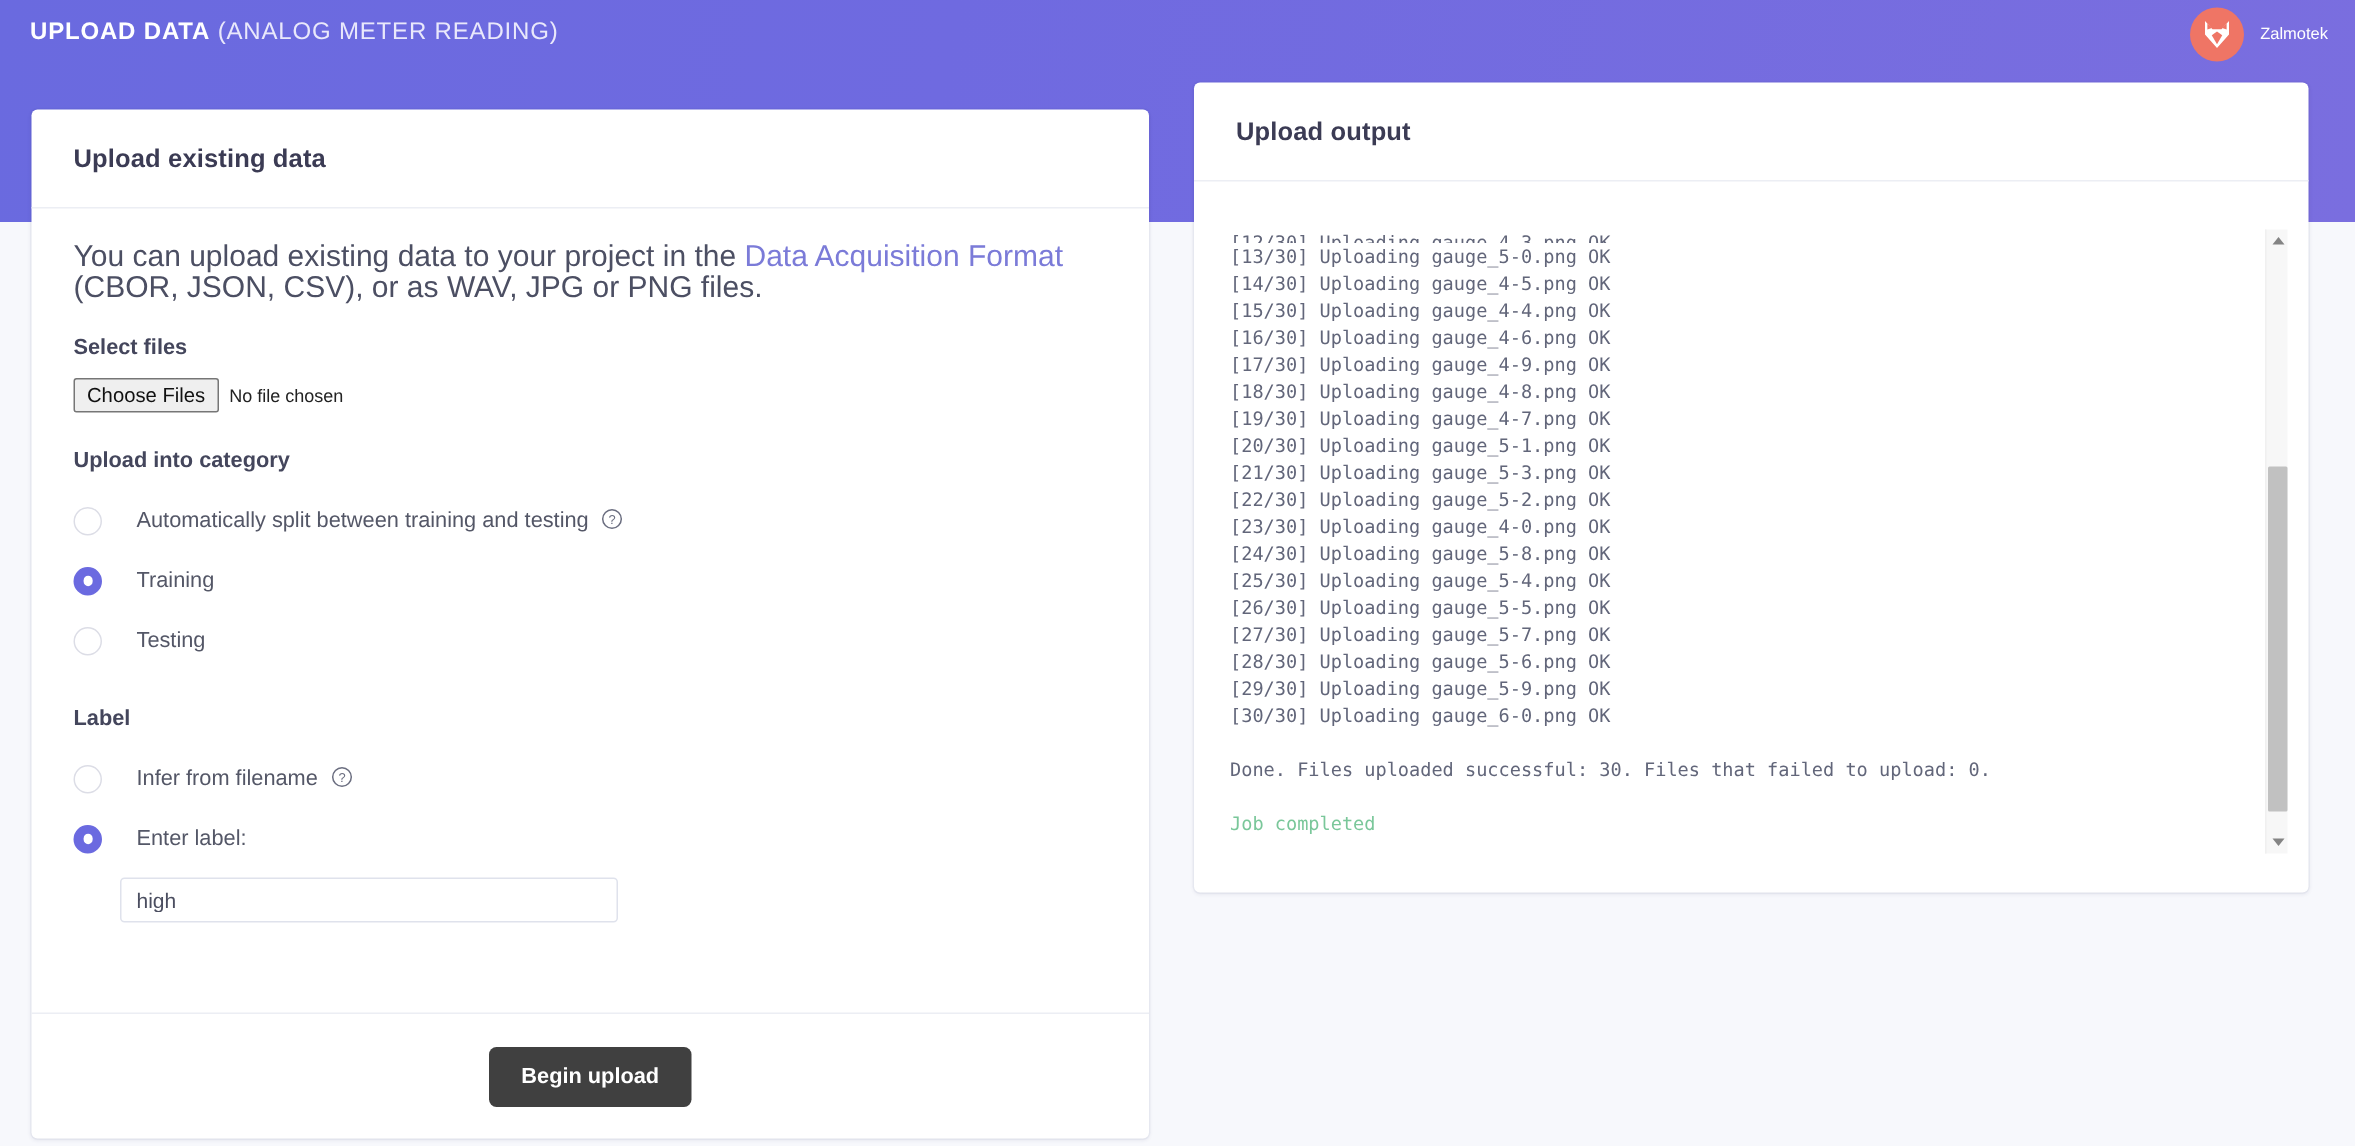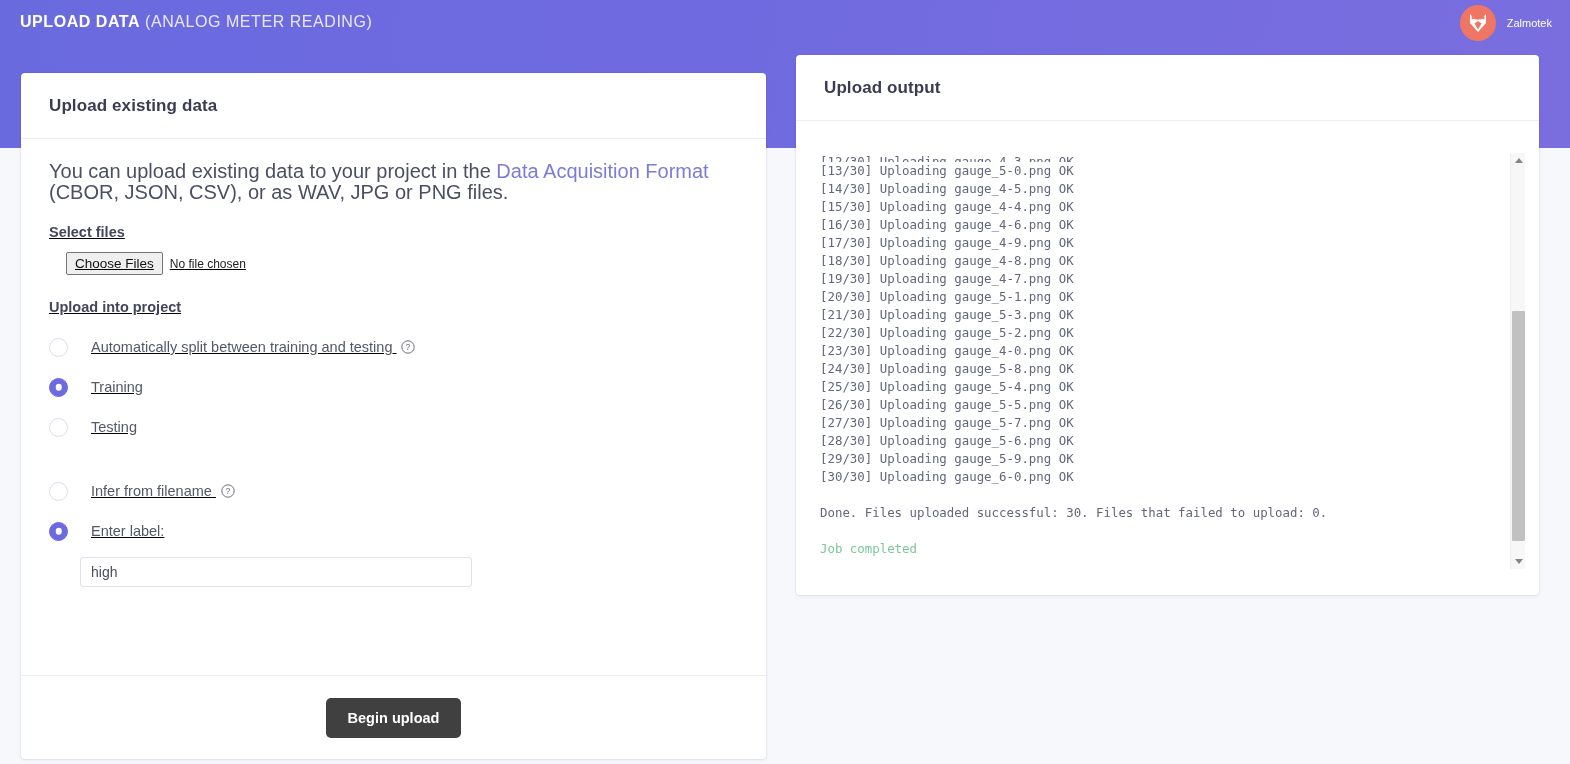--- a/index.html
+++ b/index.html
@@ -62,24 +62,24 @@
   .desc {
     font-size: 20px; color: #4c4f63; line-height: 21px;
     max-width: 690px; margin-bottom: 21px;
   }
   .desc a { color: #7b7bd8; text-decoration: none; }
 
   .field-label {
     font-size: 14.5px; font-weight: 700; color: #44465c;
     margin-bottom: 12px;
   }
-  .group { margin-bottom: 24px; text-decoration: underline; }
-
-  
-  .file-row { display: flex; align-items: center; gap: 7px; margin-bottom: 4px; margin-left: 17px; }
+  .group { margin-bottom: 24px; }
+
+  
+  .file-row { display: flex; align-items: center; gap: 7px; margin-bottom: 4px; }
   .file-btn {
     font-family: "Liberation Sans", sans-serif;
     font-size: 13.5px; color: #111;
     background: #efefef;
     border: 1px solid #767676; border-radius: 2px;
     padding: 2px 8px; line-height: 17px;
   }
   .file-none { font-size: 12px; color: #222; }
 
   
@@ -96,21 +96,21 @@
     background: #fff; transform: translate(-50%, -50%);
   }
   .radio-label { font-size: 14.5px; color: #545767; }
   .help-icon {
     display: inline-flex; align-items: center; justify-content: center;
     width: 14px; height: 14px; margin-left: 5px; vertical-align: -2px;
   }
 
   .label-input {
     margin-left: 31px; margin-top: 6px;
-    width: 392px; height: 30px;
+    width: 332px; height: 30px;
     border: 1px solid #dfe2ec; border-radius: 3px;
     padding: 0 10px; font-size: 14px; color: #4b4e60;
     font-family: "Liberation Sans", sans-serif;
     background: #fff; outline: none;
   }
 
   .card-footer {
     position: absolute; left: 0; right: 0; bottom: 0;
     height: 84px; border-top: 1px solid #eceef4;
     display: flex; align-items: center; justify-content: center;
@@ -204,21 +204,21 @@
 
       <div class="group">
         <div class="field-label">Select files</div>
         <div class="file-row">
           <button class="file-btn">Choose Files</button>
           <span class="file-none">No file chosen</span>
         </div>
       </div>
 
       <div class="group">
-        <div class="field-label">Upload into project</div>
+        <div class="field-label">Upload into category</div>
 
         <div class="radio-row">
           <span class="radio"></span>
           <span class="radio-label">
             <span>Automatically split between training and testing</span>
             <span class="help-icon">
               <svg width="14" height="14" viewBox="0 0 14 14">
                 <circle cx="7" cy="7" r="6.2" fill="none" stroke="#6b6e80" stroke-width="1"></circle>
                 <text x="7" y="10.3" text-anchor="middle" font-size="8.6" fill="#6b6e80" font-family="Liberation Sans, sans-serif">?</text>
               </svg>
@@ -231,20 +231,21 @@
           <span class="radio-label">Training</span>
         </div>
 
         <div class="radio-row">
           <span class="radio"></span>
           <span class="radio-label">Testing</span>
         </div>
       </div>
 
       <div class="group">
+        <div class="field-label">Label</div>
 
         <div class="radio-row">
           <span class="radio"></span>
           <span class="radio-label">
             <span>Infer from filename</span>
             <span class="help-icon">
               <svg width="14" height="14" viewBox="0 0 14 14">
                 <circle cx="7" cy="7" r="6.2" fill="none" stroke="#6b6e80" stroke-width="1"></circle>
                 <text x="7" y="10.3" text-anchor="middle" font-size="8.6" fill="#6b6e80" font-family="Liberation Sans, sans-serif">?</text>
               </svg>

